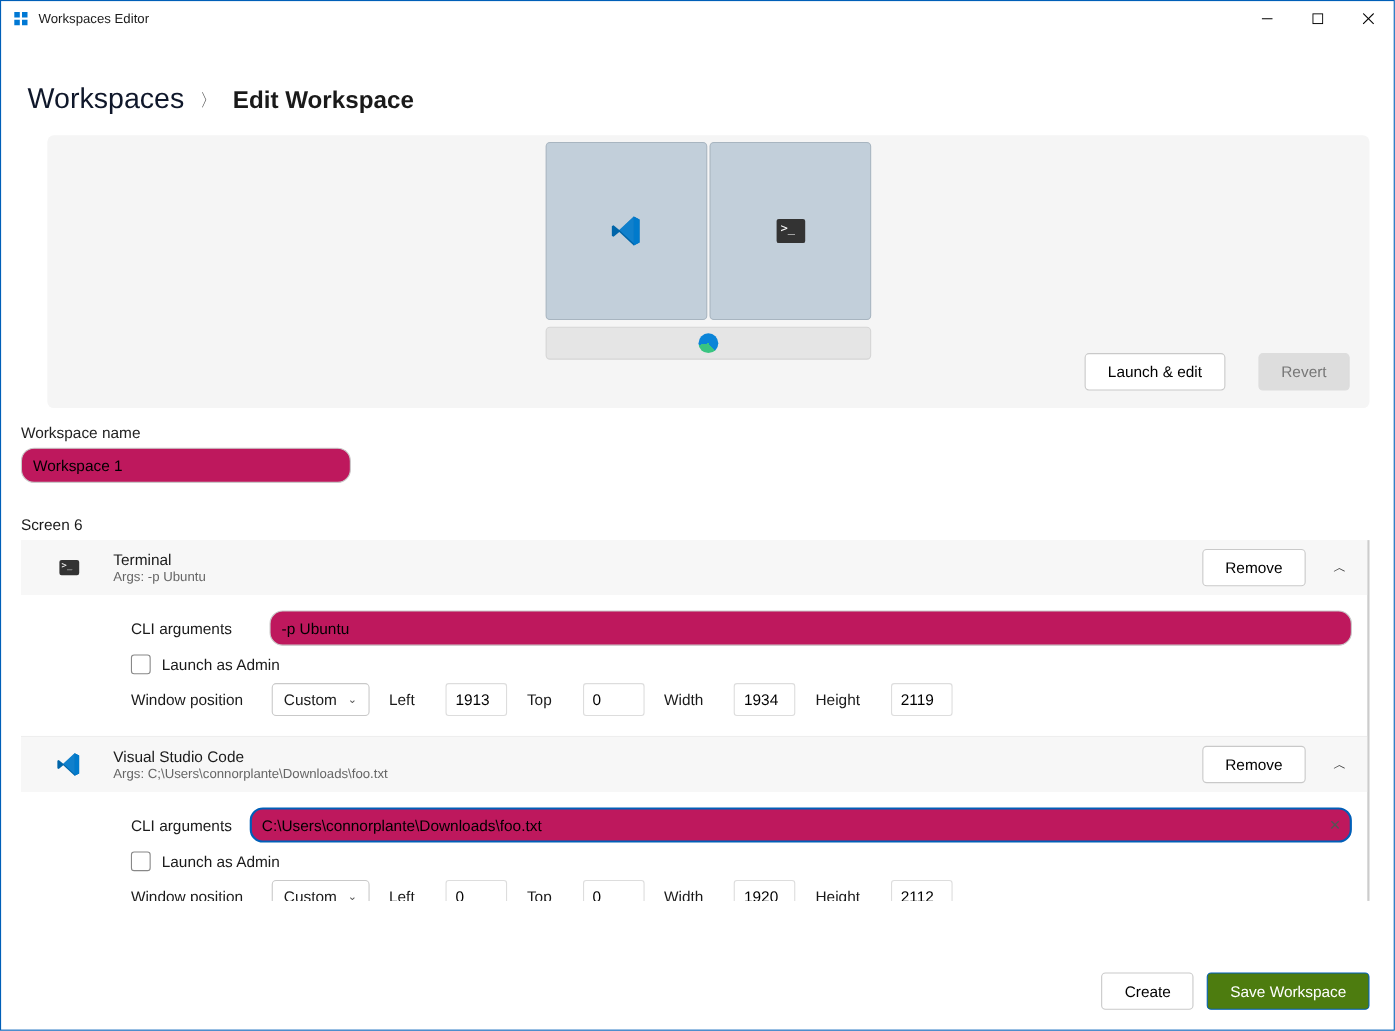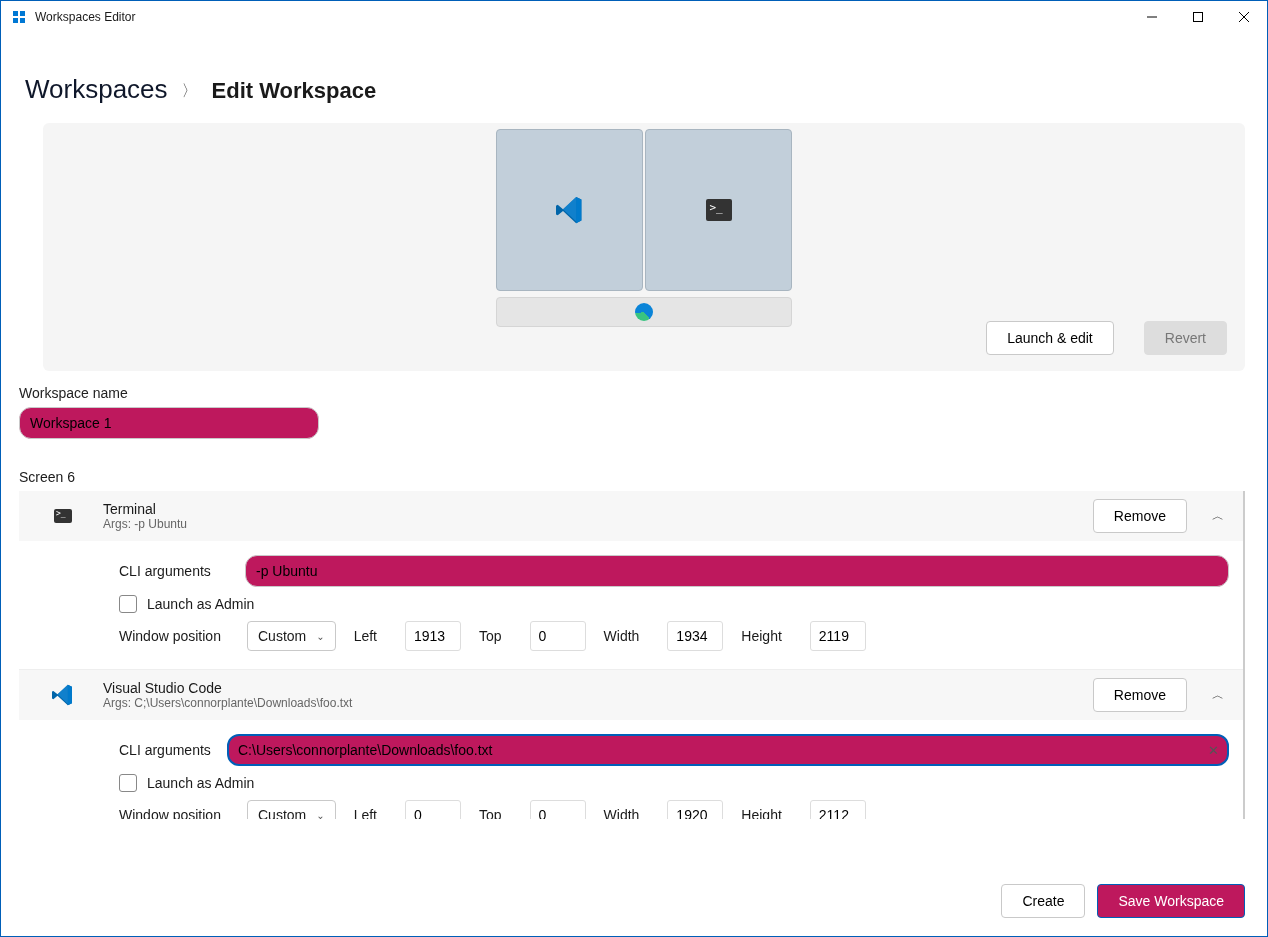--- a/index.html
+++ b/index.html
@@ -113,21 +113,21 @@
     padding: 8px 20px;
     font-size: 14px;
     cursor: pointer;
   }
   .btn.disabled {
     background: #ddd;
     border-color: #ddd;
     color: #777;
   }
   .btn.primary {
-    background: #be185d;
+    background: #4d7c0f;
     border-color: #005fb8;
     color: #fff;
   }
   
   .content {
     padding: 14px 22px 0 18px;
   }
   .label {
     font-size: 14px;
     color: #222;

